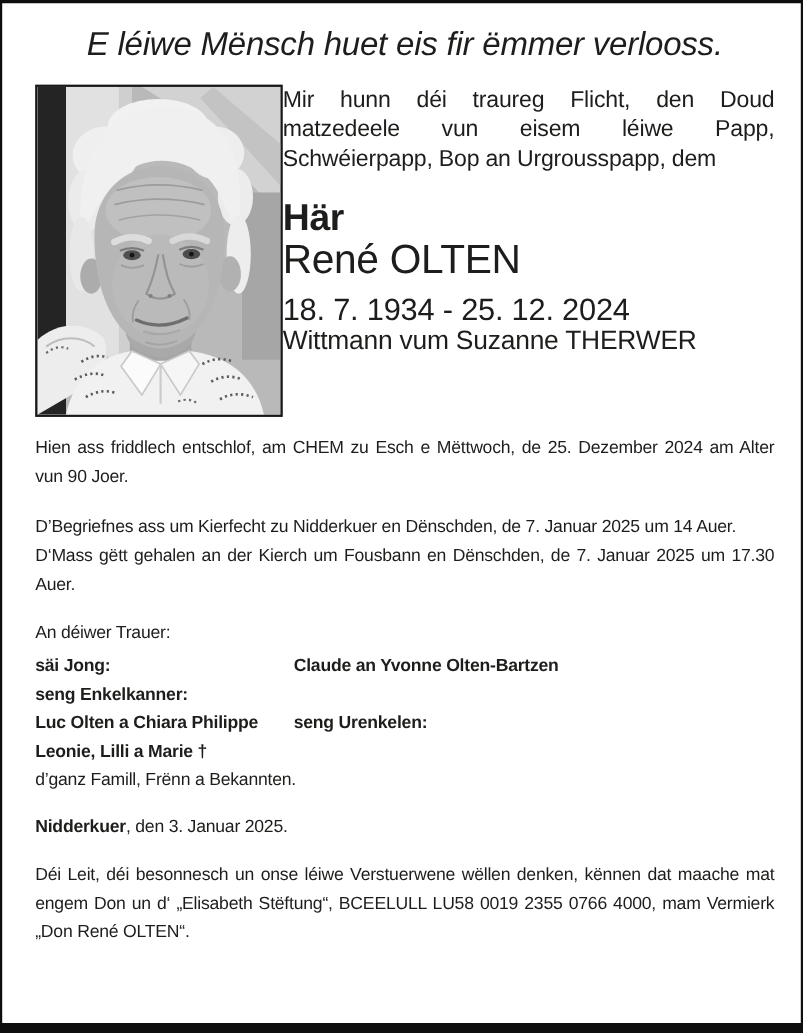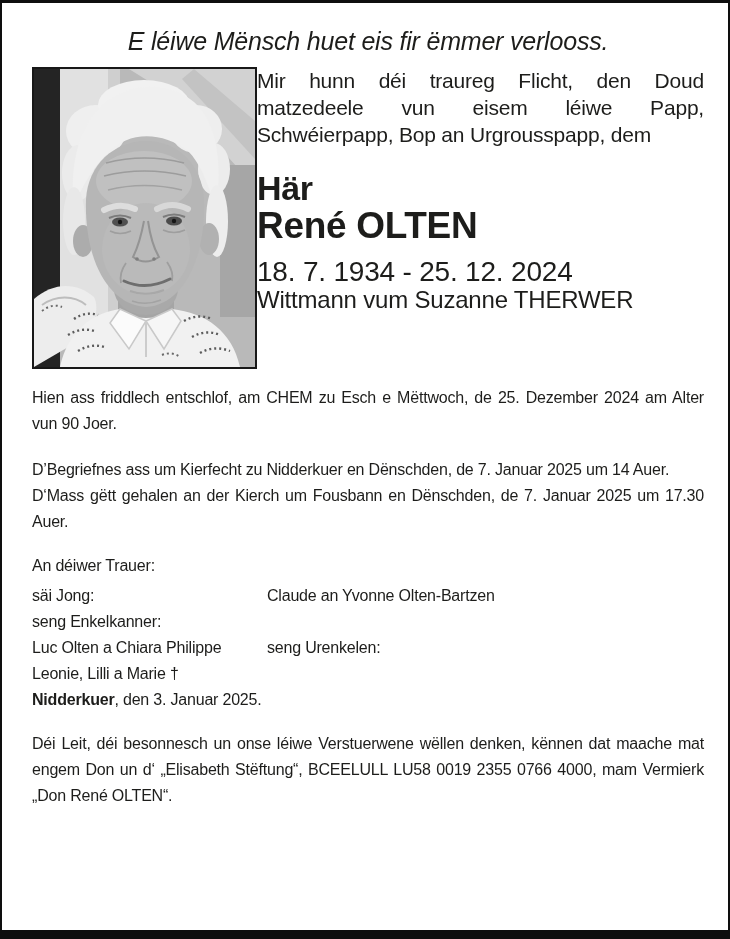--- a/index.html
+++ b/index.html
@@ -12,23 +12,23 @@
     border: 2px solid #0e0e0e;
     border-top-width: 3px;
     border-bottom-width: 9px;
     overflow: hidden;
   }
   .inner { padding: 24px 24px 0 30px; }
 
   .epigraph {
     text-align: center;
     font-style: italic;
-    font-size: 25px;
+    font-size: 30px;
     line-height: 28px;
-    margin-bottom: 12px;
+    margin-bottom: 22px;
     letter-spacing: -0.2px;
   }
 
   .top-row { display: flex; align-items: flex-start; }
 
   .photo-frame {
     flex: none;
     width: 225px; height: 302px;
     border: 2px solid #181818;
     background: #b9b9b9;
@@ -40,34 +40,34 @@
 
   .intro {
     font-size: 21px;
     line-height: 27px;
     text-align: justify;
     letter-spacing: -0.2px;
   }
 
   .name-block { margin-top: 22px; text-align: left; }
   .title-line { font-size: 34px; line-height: 36px; font-weight: bold; letter-spacing: -0.3px; }
-  .name-line  { font-size: 37px; line-height: 40px; font-weight: bold; letter-spacing: -0.3px; }
+  .name-line  { font-size: 37px; line-height: 40px; font-weight: normal; letter-spacing: -0.3px; }
   .dates-line { font-size: 28px; line-height: 24px; margin-top: 14px; letter-spacing: -0.2px; }
   .spouse-line{ font-size: 24px; line-height: 24px; margin-top: 4px; letter-spacing: -0.2px; }
 
   .body-text { margin-top: 16px; font-size: 16px; line-height: 26px; letter-spacing: -0.2px; }
   .body-text p.just { text-align: justify; }
   .p-death   { margin-bottom: 20px; }
   .p-funeral { margin-bottom: 0; }
   .p-mass    { margin-bottom: 18px; }
 
   .mourning-header { margin-bottom: 4px; }
 
   .mourners { display: grid; grid-template-columns: 235px 1fr; }
-  .mourners .cell { line-height: 26px; }
+  .mourners .cell { line-height: 26px; font-weight: bold; }
 
   .family-line { margin-bottom: 16px; }
 
   .place-line { margin-bottom: 18px; }
   .place-line .bold { font-weight: bold; }
 
   .p-donation { margin-bottom: 0; }
 </style>
 </head>
 <body>
@@ -177,20 +177,21 @@
       <div class="mourners">
         <div class="cell">säi Jong:</div>
         <div class="cell">Claude an Yvonne Olten-Bartzen</div>
         <div class="cell">seng Enkelkanner:</div>
         <div class="cell"></div>
         <div class="cell">Luc Olten a Chiara Philippe</div>
         <div class="cell">seng Urenkelen:</div>
         <div class="cell">Leonie, Lilli a Marie  †</div>
       </div>
 
+      <div class="family-line">d’ganz Famill, Frënn a Bekannten.</div>
 
       <div class="place-line"><span class="bold">Nidderkuer</span><span>, den 3. Januar 2025.</span></div>
 
       <p class="just p-donation">Déi Leit, déi besonnesch un onse léiwe Verstuerwene wëllen denken, kënnen dat maache mat engem Don un d‘ „Elisabeth Stëftung“, BCEELULL LU58 0019 2355 0766 4000, mam Vermierk „Don René OLTEN“.</p>
     </div>
 
   </div>
 </div>
 
 </body></html>

